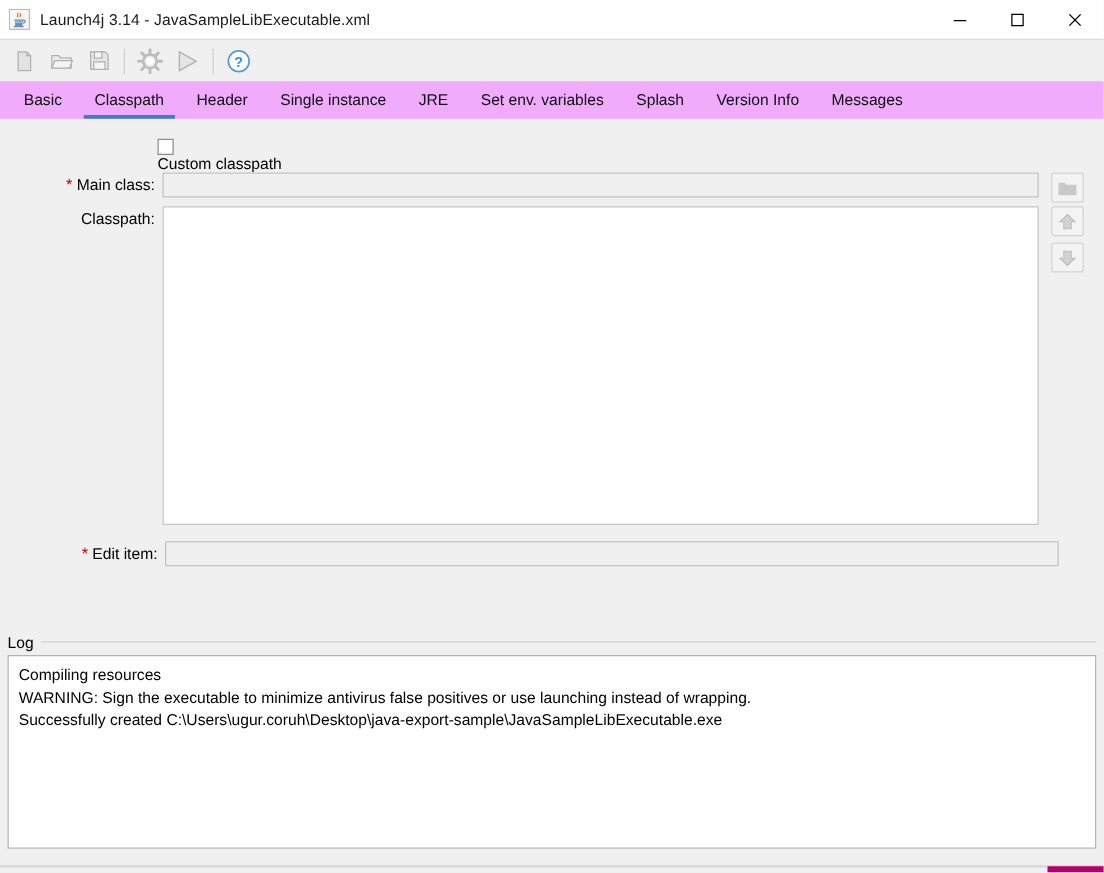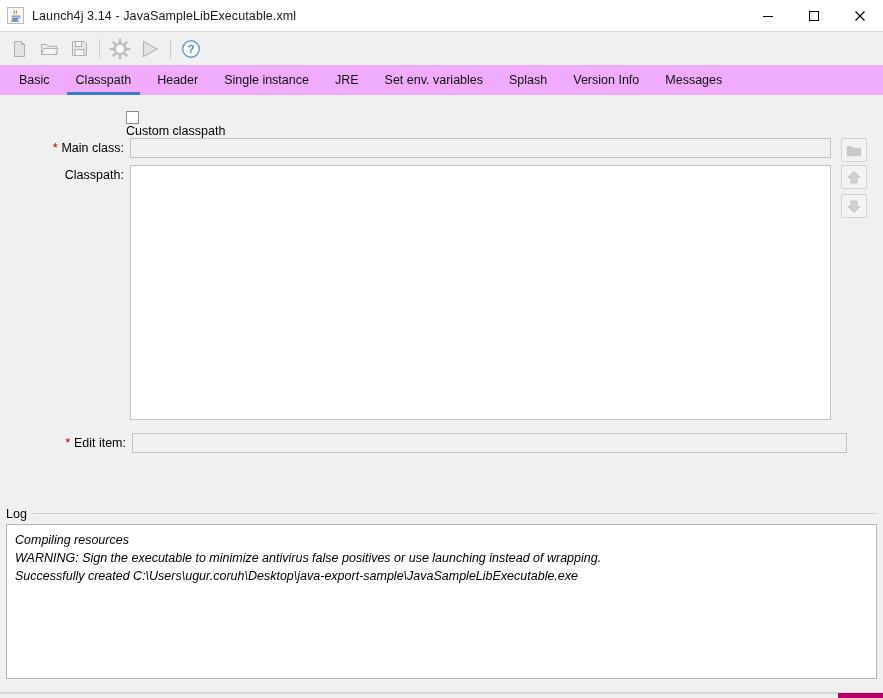--- a/index.html
+++ b/index.html
@@ -227,21 +227,20 @@
     background: #d0d0d0;
   }
   .logbox {
     margin-top: 3px;
     height: 155px;
     background: #ffffff;
     border: 1px solid #b4b4b4;
     box-sizing: border-box;
     padding: 6px 8px;
     overflow: hidden;
-    font-style: italic;
   }
   .logline {
     font-size: 12.5px;
     line-height: 18px;
     color: #000;
     white-space: nowrap;
   }
 
   
   .bottomstrip {

